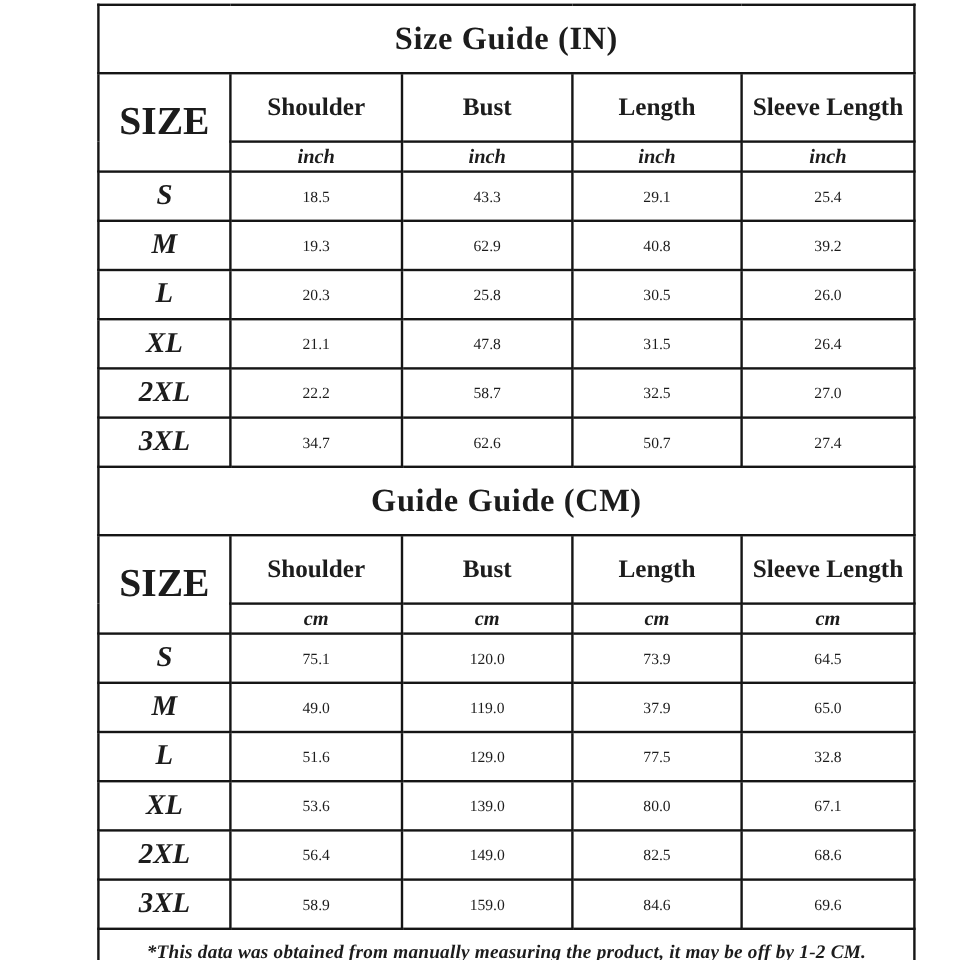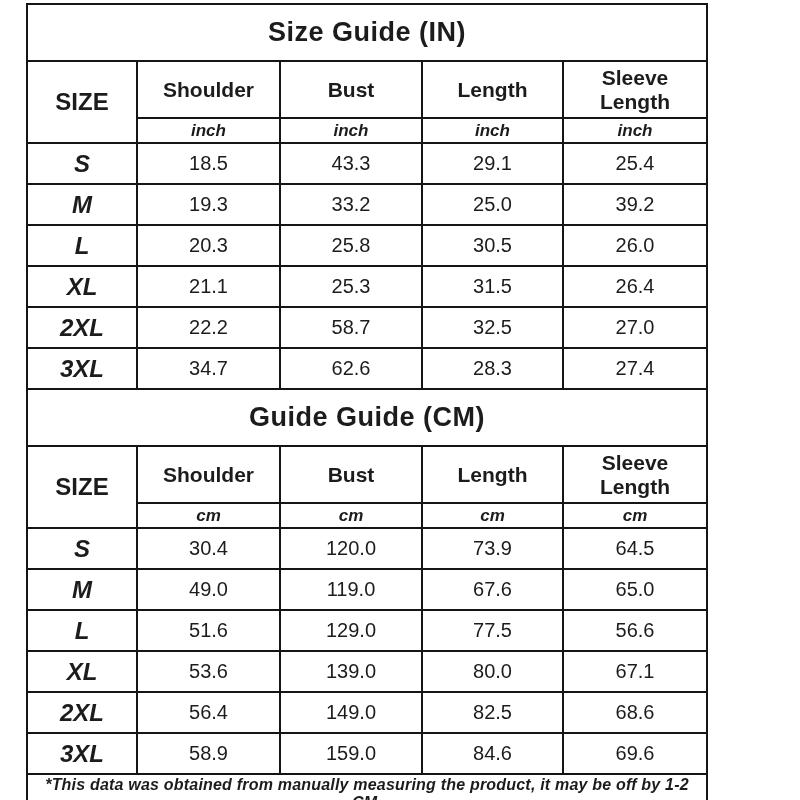--- a/index.html
+++ b/index.html
@@ -1,22 +1,22 @@
 <!DOCTYPE html>
 <html><head>
 <meta charset="utf-8">
 <style>
   html, body { margin: 0; padding: 0; background: #ffffff; }
   .sheet {
     width: 800px;
     height: 800px;
     box-sizing: border-box;
-    padding: 3px 59px 5px 26px;
+    padding: 3px 59px 5px 81px;
     background: #ffffff;
-    font-family: Liberation Sans, sans-serif;
+    font-family: Liberation Serif, serif;
   }
   table.size-guide {
     border-collapse: collapse;
     width: 680px;
     table-layout: fixed;
   }
   table.size-guide td {
     border: 2px solid #151515;
     text-align: center;
     vertical-align: middle;
@@ -26,21 +26,21 @@
   }
   td.title-bar {
     background: #0a0a0a;
     color: #cc0505;
     font-size: 27px;
     font-weight: bold;
     height: 55px;
     letter-spacing: 0.5px;
   }
   td.size-head {
-    font-size: 24px;
+    font-size: 33px;
     font-weight: bold;
     color: #111;
   }
   tr.h-head td { height: 55px; }
   tr.h-unit td { height: 23px; }
   tr.h-row  td { height: 39px; }
   td.col-head {
     font-size: 21px;
     font-weight: bold;
     color: #111;
@@ -51,21 +51,21 @@
     font-style: italic;
     color: #111;
   }
   td.size-label {
     font-size: 24px;
     font-weight: bold;
     font-style: italic;
     color: #111;
   }
   td.val {
-    font-size: 20px;
+    font-size: 13px;
     font-weight: normal;
     color: #222;
   }
   td.footer-bar {
     background: #0a0a0a;
     color: #b80404;
     font-size: 16px;
     font-weight: bold;
     font-style: italic;
     height: 38px;
@@ -105,50 +105,50 @@
     <tr class="h-row">
       <td class="size-label">S</td>
       <td class="val">18.5</td>
       <td class="val">43.3</td>
       <td class="val">29.1</td>
       <td class="val">25.4</td>
     </tr>
     <tr class="h-row">
       <td class="size-label">M</td>
       <td class="val">19.3</td>
-      <td class="val">33.2</td>
-      <td class="val">25.0</td>
+      <td class="val">62.9</td>
+      <td class="val">40.8</td>
       <td class="val">39.2</td>
     </tr>
     <tr class="h-row">
       <td class="size-label">L</td>
       <td class="val">20.3</td>
       <td class="val">25.8</td>
       <td class="val">30.5</td>
       <td class="val">26.0</td>
     </tr>
     <tr class="h-row">
       <td class="size-label">XL</td>
       <td class="val">21.1</td>
-      <td class="val">25.3</td>
+      <td class="val">47.8</td>
       <td class="val">31.5</td>
       <td class="val">26.4</td>
     </tr>
     <tr class="h-row">
       <td class="size-label">2XL</td>
       <td class="val">22.2</td>
       <td class="val">58.7</td>
       <td class="val">32.5</td>
       <td class="val">27.0</td>
     </tr>
     <tr class="h-row">
       <td class="size-label">3XL</td>
       <td class="val">34.7</td>
       <td class="val">62.6</td>
-      <td class="val">28.3</td>
+      <td class="val">50.7</td>
       <td class="val">27.4</td>
     </tr>
 
     <tr>
       <td class="title-bar" colspan="5">Guide Guide (CM)</td>
     </tr>
     <tr class="h-head">
       <td class="size-head" rowspan="2">SIZE</td>
       <td class="col-head">Shoulder</td>
       <td class="col-head">Bust</td>
@@ -156,38 +156,38 @@
       <td class="col-head">Sleeve Length</td>
     </tr>
     <tr class="h-unit">
       <td class="unit-cell">cm</td>
       <td class="unit-cell">cm</td>
       <td class="unit-cell">cm</td>
       <td class="unit-cell">cm</td>
     </tr>
     <tr class="h-row">
       <td class="size-label">S</td>
-      <td class="val">30.4</td>
+      <td class="val">75.1</td>
       <td class="val">120.0</td>
       <td class="val">73.9</td>
       <td class="val">64.5</td>
     </tr>
     <tr class="h-row">
       <td class="size-label">M</td>
       <td class="val">49.0</td>
       <td class="val">119.0</td>
-      <td class="val">67.6</td>
+      <td class="val">37.9</td>
       <td class="val">65.0</td>
     </tr>
     <tr class="h-row">
       <td class="size-label">L</td>
       <td class="val">51.6</td>
       <td class="val">129.0</td>
       <td class="val">77.5</td>
-      <td class="val">56.6</td>
+      <td class="val">32.8</td>
     </tr>
     <tr class="h-row">
       <td class="size-label">XL</td>
       <td class="val">53.6</td>
       <td class="val">139.0</td>
       <td class="val">80.0</td>
       <td class="val">67.1</td>
     </tr>
     <tr class="h-row">
       <td class="size-label">2XL</td>

